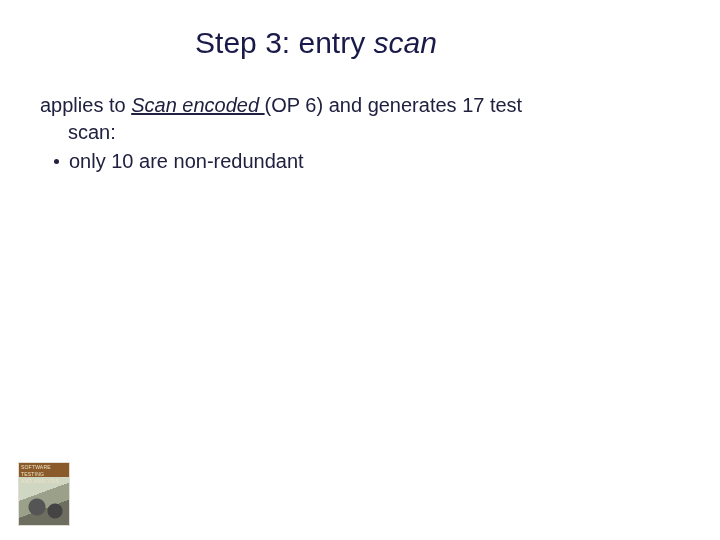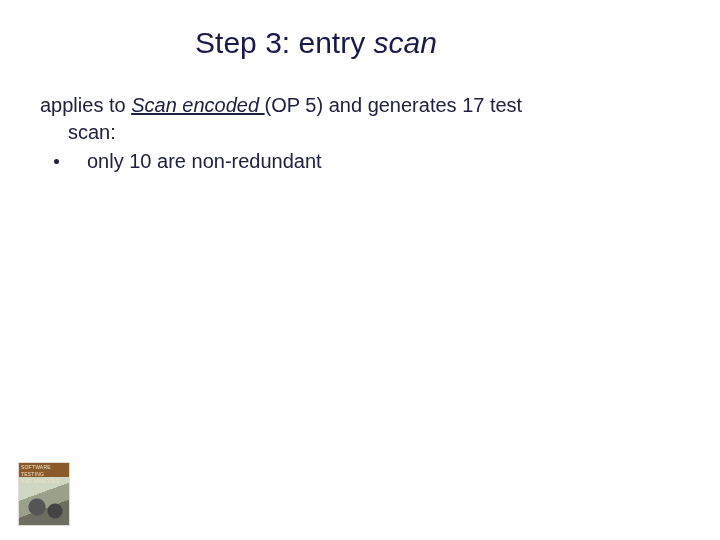--- a/index.html
+++ b/index.html
@@ -29,21 +29,21 @@
   }
   .para1 .indent2 {
     display: block;
     padding-left: 28px;
   }
   .para1 .ital { font-style: italic; text-decoration: underline; }
   .bullet-row {
     display: flex;
     align-items: flex-start;
     padding-left: 14px;
-    gap: 28px;
+    gap: 10px;
   }
   .bullet-dot {
     width: 5px;
     height: 5px;
     border-radius: 50%;
     background: #202040;
     margin-top: 11px;
     flex: 0 0 auto;
   }
   .footer {
@@ -109,21 +109,21 @@
 <body>
 
 <div class="slide">
 
   <h1 class="title">
     <span>Step 3: entry </span><span class="italic">scan</span>
   </h1>
 
   <div class="body">
     <div class="para1">
-      <span>applies to </span><span class="ital">Scan encoded </span><span>(OP 5) and generates 17 test</span>
+      <span>applies to </span><span class="ital">Scan encoded </span><span>(OP 6) and generates 17 test</span>
       <span class="indent2">scan:</span>
     </div>
     <div class="bullet-row">
       <span class="bullet-dot"></span>
       <span>only 10 are non-redundant</span>
     </div>
   </div>
 
   <div class="thumb">
     <div class="bar">

